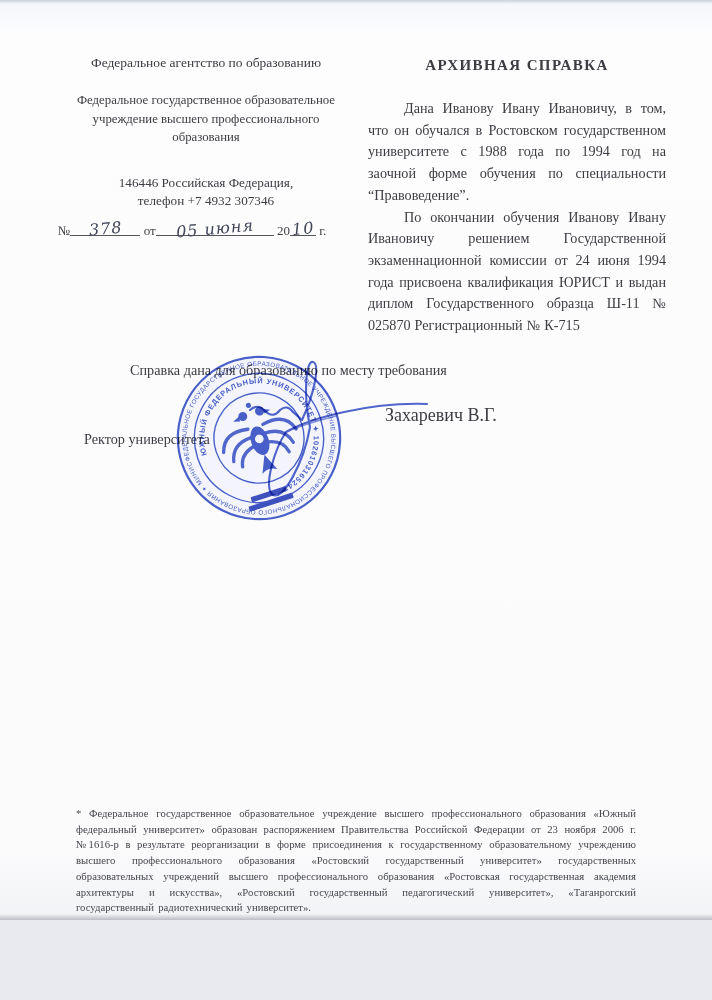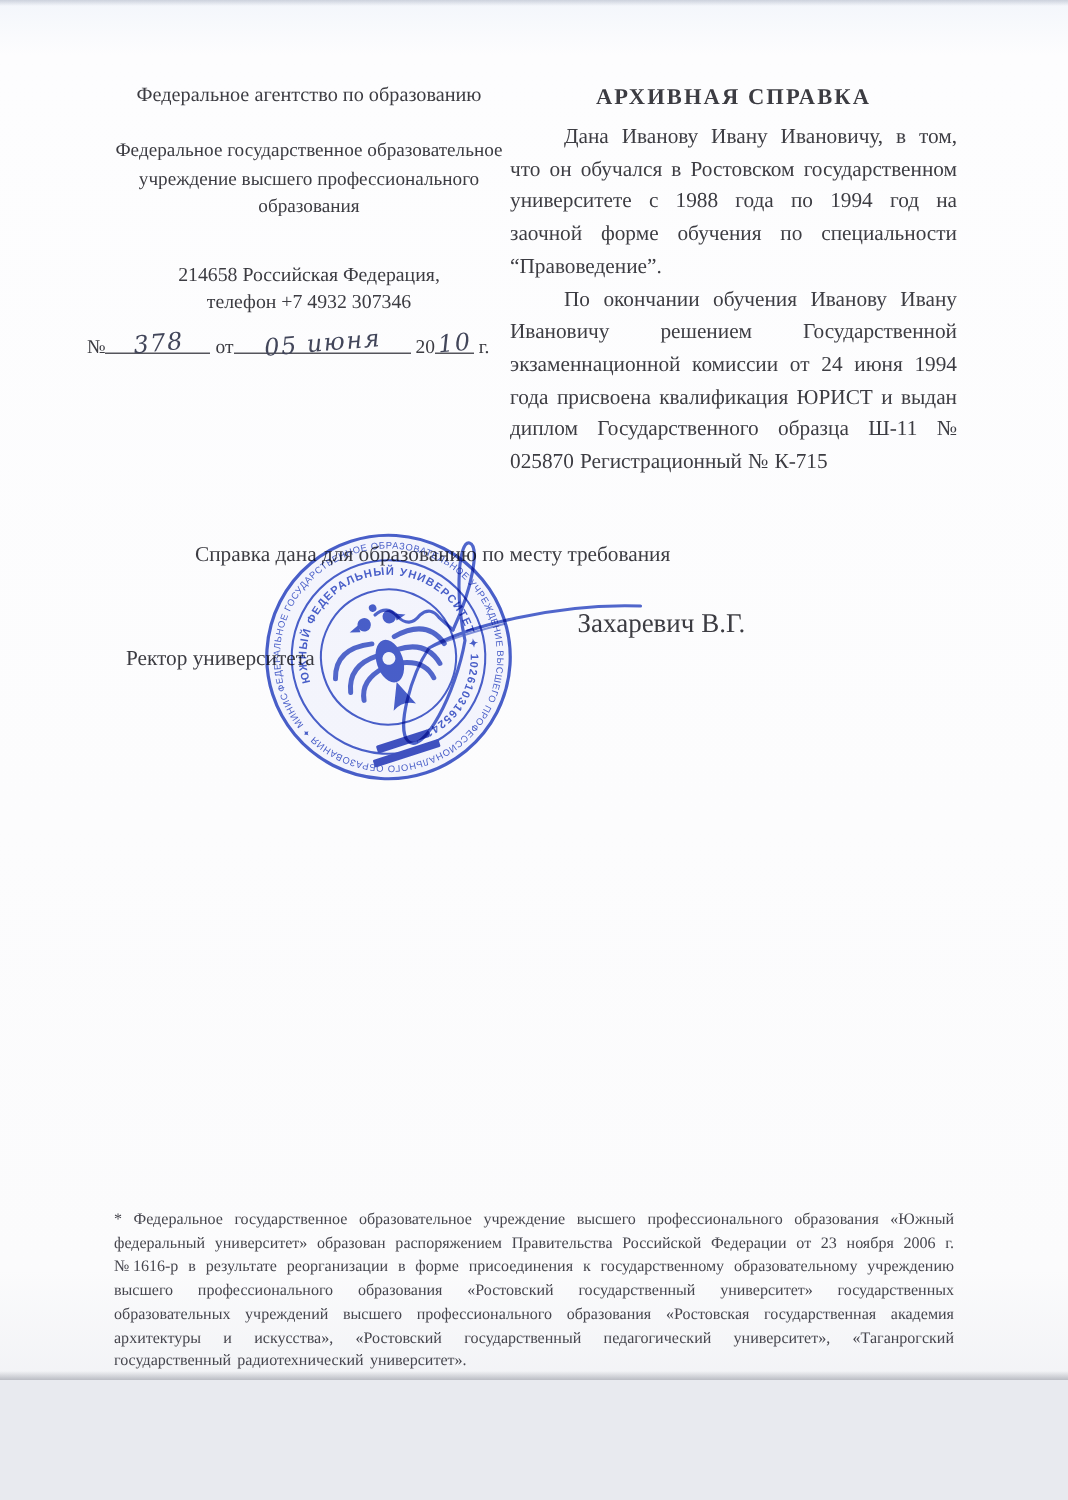--- a/index.html
+++ b/index.html
@@ -22,24 +22,24 @@
   .address{margin-top:27px;font-size:13.2px;line-height:1.38;}
   .numline{margin-top:10px;font-size:13px;text-align:left;padding-left:6px;white-space:nowrap;}
   .uline{display:inline-block;border-bottom:1px solid #55555c;text-align:center;vertical-align:baseline;height:15px;}
   .u1{width:70px;}
   .u2{width:118px;}
   .u3{width:26px;}
   .hw{display:inline-block;font-family:"DejaVu Serif",serif;font-style:italic;font-size:16px;
       color:#42465a;transform:rotate(-5deg);position:relative;top:-1px;letter-spacing:1px;}
 
   
-  .rightcol{left:340px;top:57px;width:298px;}
+  .rightcol{left:368px;top:57px;width:298px;}
   .doc-title{text-align:center;font-size:15px;font-weight:bold;letter-spacing:1.4px;}
   .para{margin:0;font-size:14.2px;line-height:1.53;text-align:justify;text-indent:36px;word-spacing:.5px;}
-  .para.first{margin-top:7px;}
+  .para.first{margin-top:24px;}
 
   .issuance{left:130px;top:362px;font-size:14.2px;}
   .signer-title{left:84px;top:431px;font-size:14.2px;}
   .signer-name{left:385px;top:405px;font-size:18px;}
 
   .stamp{left:171px;top:350px;width:176px;height:176px;mix-blend-mode:multiply;opacity:.93;
          transform:rotate(-18deg);}
   .signature-svg{left:240px;top:352px;width:200px;height:160px;mix-blend-mode:multiply;}
 
   .footnote{left:76px;top:806px;width:560px;font-size:10.7px;line-height:15.7px;
@@ -50,21 +50,21 @@
 </style>
 </head>
 <body>
 
 <div class="page">
 
   <div class="abs leftcol">
     <div class="agency">Федеральное агентство по образованию</div>
     <div class="institution">Федеральное государственное образовательное учреждение высшего профессионального образования</div>
     <div class="address">
-      <div>214658 Российская Федерация,</div>
+      <div>146446 Российская Федерация,</div>
       <div>телефон +7 4932 307346</div>
     </div>
     <div class="numline">
       <span>№</span><span class="uline u1"><span class="hw">378</span></span>
       <span>от</span><span class="uline u2"><span class="hw">05 июня</span></span>
       <span>20</span><span class="uline u3"><span class="hw">10</span></span>
       <span>г.</span>
     </div>
   </div>
 

